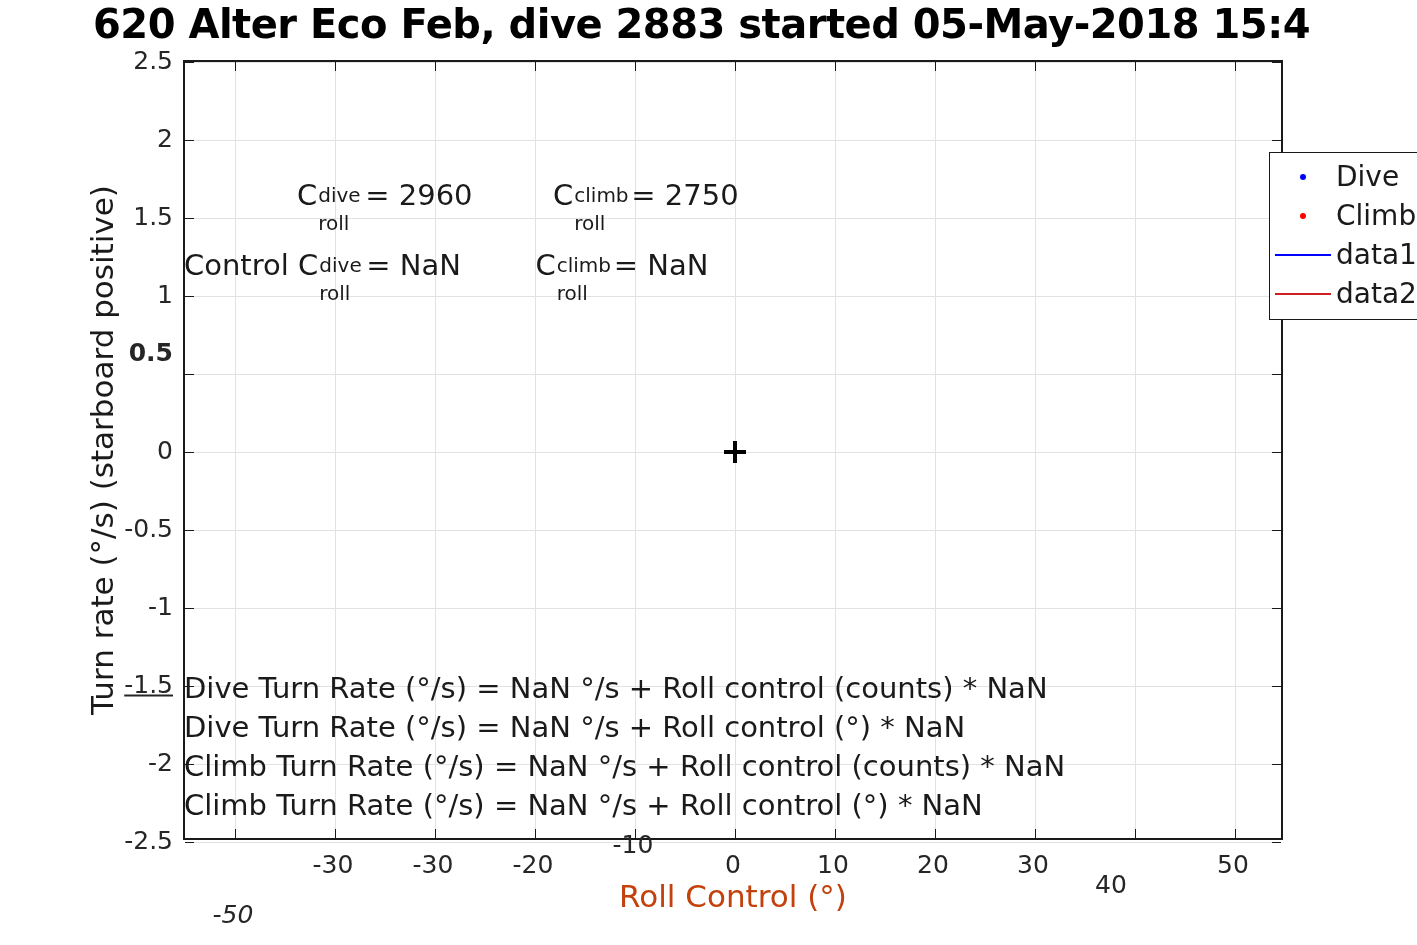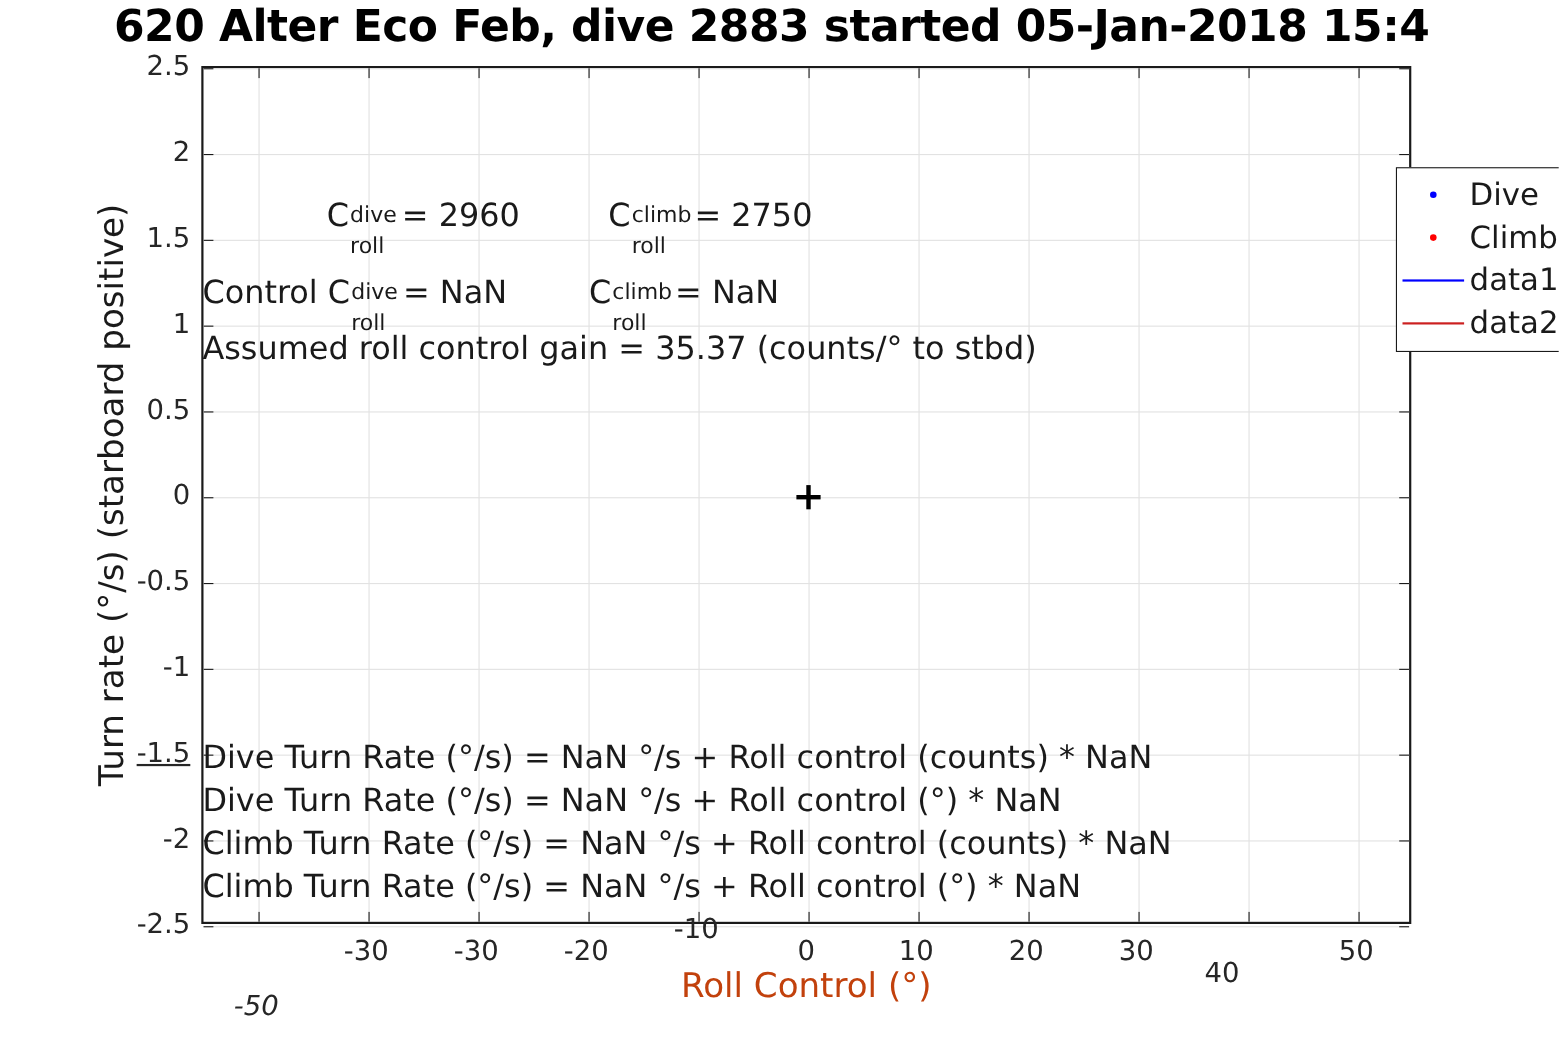--- a/index.html
+++ b/index.html
@@ -169,21 +169,21 @@
     white-space: nowrap;
   }
   .csym { position: relative; display: inline-block; }
   .pad-dive { display: inline-block; width: 48px; }
   .pad-climb { display: inline-block; width: 58px; }
 </style>
 </head>
 <body>
 
 <div id="title">
-  <span>620 Alter Eco Feb, dive 2883 started 05-Jan-2018 15:4</span>
+  <span>620 Alter Eco Feb, dive 2883 started 05-May-2018 15:4</span>
 </div>
 
 <div id="plot">
 
   <div id="gridlayer">
       <div class="gl-v" style="left: 50px;"></div>
       <div class="gl-v" style="left: 150px;"></div>
       <div class="gl-v" style="left: 250px;"></div>
       <div class="gl-v" style="left: 350px;"></div>
       <div class="gl-v" style="left: 450px;"></div>
@@ -267,21 +267,20 @@
       <span class="csym">C</span><span class="frac"><span class="sup">climb</span><span class="sub">roll</span></span><span class="pad-climb"></span><span>= 2750</span>
     </div>
 
     <div class="ann" style="left:-1px; top:189px;">
       <span>Control</span>
       <span class="csym">C</span><span class="frac"><span class="sup">dive</span><span class="sub">roll</span></span><span class="pad-dive"></span><span>= NaN</span>
       <span style="display:inline-block;width:56px;"></span>
       <span class="csym">C</span><span class="frac"><span class="sup">climb</span><span class="sub">roll</span></span><span class="pad-climb"></span><span>= NaN</span>
     </div>
 
-    <div class="ann" style="left:-1px; top:240px;">Assumed roll control gain = 35.37 (counts/° to stbd)</div>
 
     <div class="ann" style="left:-1px; top:612px;">Dive Turn Rate (°/s) = NaN °/s + Roll control (counts) * NaN</div>
     <div class="ann" style="left:-1px; top:651px;">Dive Turn Rate (°/s) = NaN °/s + Roll control (°) * NaN</div>
     <div class="ann" style="left:-1px; top:690px;">Climb Turn Rate (°/s) = NaN °/s + Roll control (counts) * NaN</div>
     <div class="ann" style="left:-1px; top:729px;">Climb Turn Rate (°/s) = NaN °/s + Roll control (°) * NaN</div>
   </div>
 
   <div id="legend">
     <div class="lg-row">
       <span class="lg-key">
@@ -326,18 +325,18 @@
     <div class="xlab" style="left: 1111px; top: 850px; margin-top: 20px;">40</div>
     <div class="xlab" style="left: 1233px; top: 850px;">50</div>
   </div>
 <div id="yticklabels">
     <div class="ylab" style="left: 87px; width: 86px; top: 840px;">-2.5</div>
     <div class="ylab" style="left: 87px; width: 86px; top: 762px;">-2</div>
     <div class="ylab" style="left: 87px; width: 86px; top: 684px; text-decoration: underline;">-1.5</div>
     <div class="ylab" style="left: 87px; width: 86px; top: 606px;">-1</div>
     <div class="ylab" style="left: 87px; width: 86px; top: 528px;">-0.5</div>
     <div class="ylab" style="left: 87px; width: 86px; top: 450px;">0</div>
-    <div class="ylab" style="left: 87px; width: 86px; top: 372px;">0.5</div>
+    <div class="ylab" style="left: 87px; width: 86px; top: 352px; font-weight: bold;">0.5</div>
     <div class="ylab" style="left: 87px; width: 86px; top: 294px;">1</div>
     <div class="ylab" style="left: 87px; width: 86px; top: 216px;">1.5</div>
     <div class="ylab" style="left: 87px; width: 86px; top: 138px;">2</div>
     <div class="ylab" style="left: 87px; width: 86px; top: 60px;">2.5</div>
   </div>
 
 </body></html>

